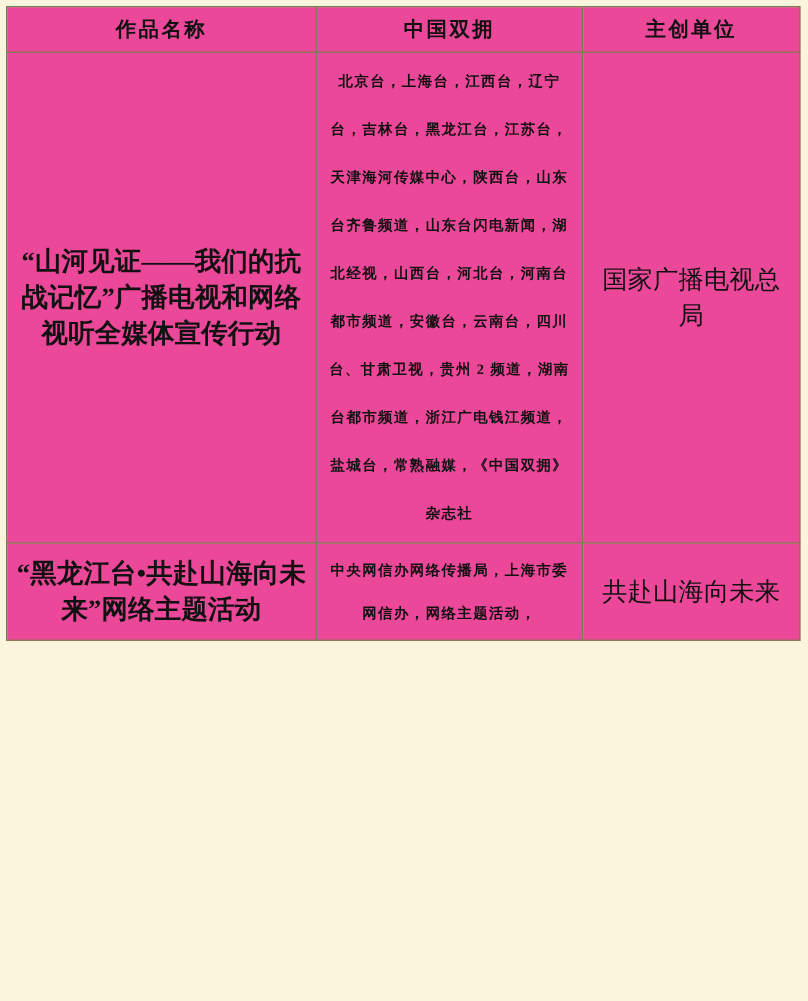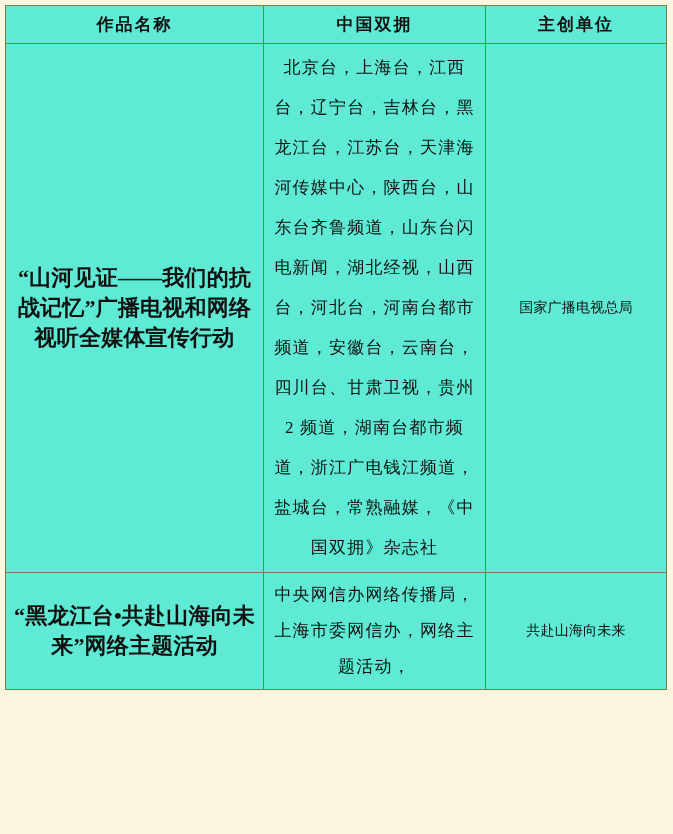--- a/index.html
+++ b/index.html
@@ -25,21 +25,21 @@
     border-collapse: collapse;
     width: 661px;
     margin: 5px 0 0 5px;
     table-layout: fixed;
   }
   table.doc-table th,
   table.doc-table td {
     border: 1px solid #7a7a4a;
     vertical-align: middle;
     text-align: center;
-    background: #5eead4;
+    background: #ec4899;
     padding: 4px 6px;
     box-sizing: border-box;
   }
   table.doc-table th {
     font-weight: bold;
     font-size: 17px;
     height: 38px;
     letter-spacing: 2px;
   }
   col.c1 { width: 258px; }
@@ -48,30 +48,31 @@
 
   td.work-name {
     font-size: 22px;
     line-height: 30px;
     letter-spacing: 0.2px;
     padding-left: 10px;
     padding-right: 10px;
     font-weight: bold;
   }
   td.units {
-    font-size: 17px;
+    font-size: 12px;
     line-height: 40px;
     text-align: justify;
     text-align-last: center;
     letter-spacing: 1.2px;
     padding-left: 10px;
     padding-right: 10px;
+    font-weight: bold;
   }
   td.submitter {
-    font-size: 14px;
+    font-size: 21px;
     line-height: 30px;
     letter-spacing: 0.2px;
   }
   tr.row2 td.units {
     line-height: 36px;
   }
   tr.row2 td.work-name {
     line-height: 30px;
   }
 </style>

